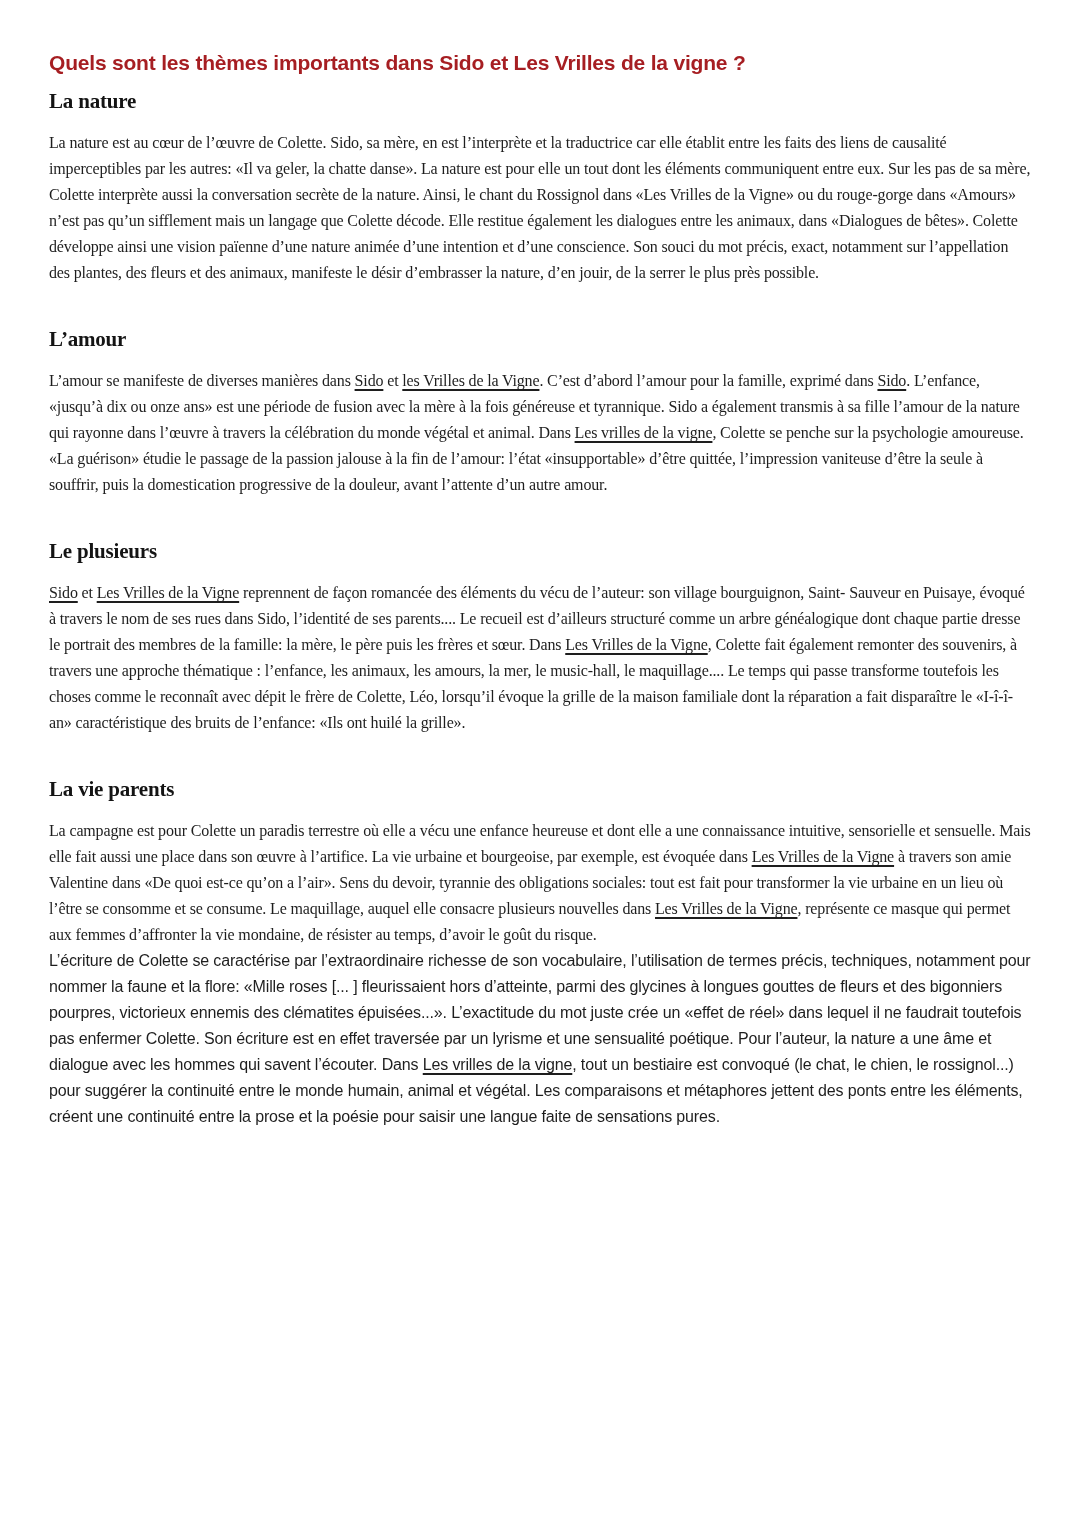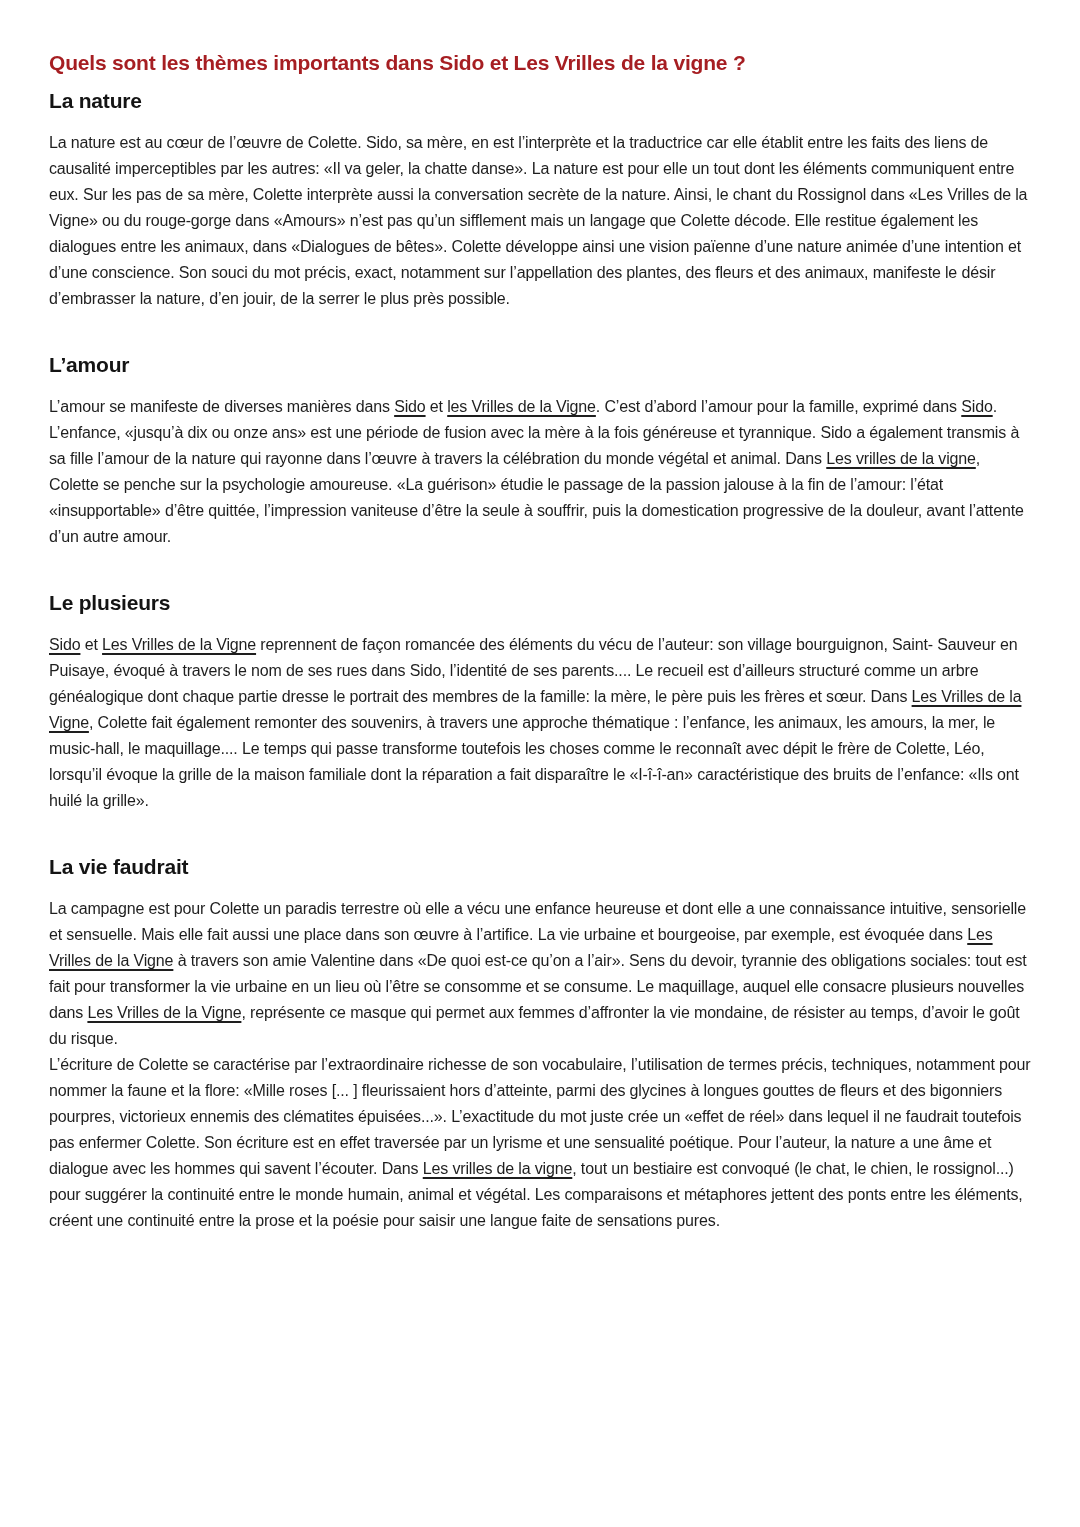--- a/index.html
+++ b/index.html
@@ -29,21 +29,21 @@
     margin-bottom:14px;
   }
   .topic-heading{
     color:#141414;
     font-size:21px;
     line-height:26px;
     font-weight:700;
     letter-spacing:-0.2px;
     margin:0 0 16px 0;
   }
-  .topic-section{margin:0;}
+  .topic-section{margin:0;font-family:Liberation Serif, serif;}
   .topic-section + .topic-section{margin-top:40px;}
   .body-paragraph{
     font-size:16px;
     line-height:26px;
     font-weight:500;
     letter-spacing:-0.15px;
     margin:0;
     color:var(--text);
     text-align:left;
   }
@@ -69,20 +69,20 @@
     <h2 class="topic-heading">L’amour</h2>
     <p class="body-paragraph"><span>L’amour se manifeste de diverses manières dans </span><span class="u">Sido</span><span> et </span><span class="u">les Vrilles de la Vigne</span><span>. C’est d’abord l’amour pour la famille, exprimé dans </span><span class="u">Sido</span><span>. L’enfance, «jusqu’à dix ou onze ans» est une période de fusion avec la mère à la fois généreuse et tyrannique. Sido a également transmis à sa fille l’amour de la nature qui rayonne dans l’œuvre à travers la célébration du monde végétal et animal. Dans </span><span class="u">Les vrilles de la vigne</span><span>, Colette se penche sur la psychologie amoureuse. «La guérison» étudie le passage de la passion jalouse à la fin de l’amour: l’état «insupportable» d’être quittée, l’impression vaniteuse d’être la seule à souffrir, puis la domestication progressive de la douleur, avant l’attente d’un autre amour.</span></p>
   </section>
 
   <section class="topic-section">
     <h2 class="topic-heading">Le plusieurs</h2>
     <p class="body-paragraph"><span class="u">Sido</span><span> et </span><span class="u">Les Vrilles de la Vigne</span><span> reprennent de façon romancée des éléments du vécu de l’auteur: son village bourguignon, Saint- Sauveur en Puisaye, évoqué à travers le nom de ses rues dans Sido, l’identité de ses parents.... Le recueil est d’ailleurs structuré comme un arbre généalogique dont chaque partie dresse le portrait des membres de la famille: la mère, le père puis les frères et sœur. Dans </span><span class="u">Les Vrilles de la Vigne</span><span>, Colette fait également remonter des souvenirs, à travers une approche thématique : l’enfance, les animaux, les amours, la mer, le music-hall, le maquillage.... Le temps qui passe transforme toutefois les choses comme le reconnaît avec dépit le frère de Colette, Léo, lorsqu’il évoque la grille de la maison familiale dont la réparation a fait disparaître le «I-î-î-an» caractéristique des bruits de l’enfance: «Ils ont huilé la grille».</span></p>
   </section>
 
   <section class="topic-section">
-    <h2 class="topic-heading">La vie faudrait</h2>
+    <h2 class="topic-heading">La vie parents</h2>
     <p class="body-paragraph"><span>La campagne est pour Colette un paradis terrestre où elle a vécu une enfance heureuse et dont elle a une connaissance intuitive, sensorielle et sensuelle. Mais elle fait aussi une place dans son œuvre à l’artifice. La vie urbaine et bourgeoise, par exemple, est évoquée dans </span><span class="u">Les Vrilles de la Vigne</span><span> à travers son amie Valentine dans «De quoi est-ce qu’on a l’air». Sens du devoir, tyrannie des obligations sociales: tout est fait pour transformer la vie urbaine en un lieu où l’être se consomme et se consume. Le maquillage, auquel elle consacre plusieurs nouvelles dans </span><span class="u">Les Vrilles de la Vigne</span><span>, représente ce masque qui permet aux femmes d’affronter la vie mondaine, de résister au temps, d’avoir le goût du risque.</span></p>
   </section>
 
 
   <p class="body-paragraph"><span>L’écriture de Colette se caractérise par l’extraordinaire richesse de son vocabulaire, l’utilisation de termes précis, techniques, notamment pour nommer la faune et la flore: «Mille roses [... ] fleurissaient hors d’atteinte, parmi des glycines à longues gouttes de fleurs et des bigonniers pourpres, victorieux ennemis des clématites épuisées...». L’exactitude du mot juste crée un «effet de réel» dans lequel il ne faudrait toutefois pas enfermer Colette. Son écriture est en effet traversée par un lyrisme et une sensualité poétique. Pour l’auteur, la nature a une âme et dialogue avec les hommes qui savent l’écouter. Dans </span><span class="u">Les vrilles de la vigne</span><span>, tout un bestiaire est convoqué (le chat, le chien, le rossignol...) pour suggérer la continuité entre le monde humain, animal et végétal. Les comparaisons et métaphores jettent des ponts entre les éléments, créent une continuité entre la prose et la poésie pour saisir une langue faite de sensations pures.</span></p>
 
 </div>
 
 </body></html>

